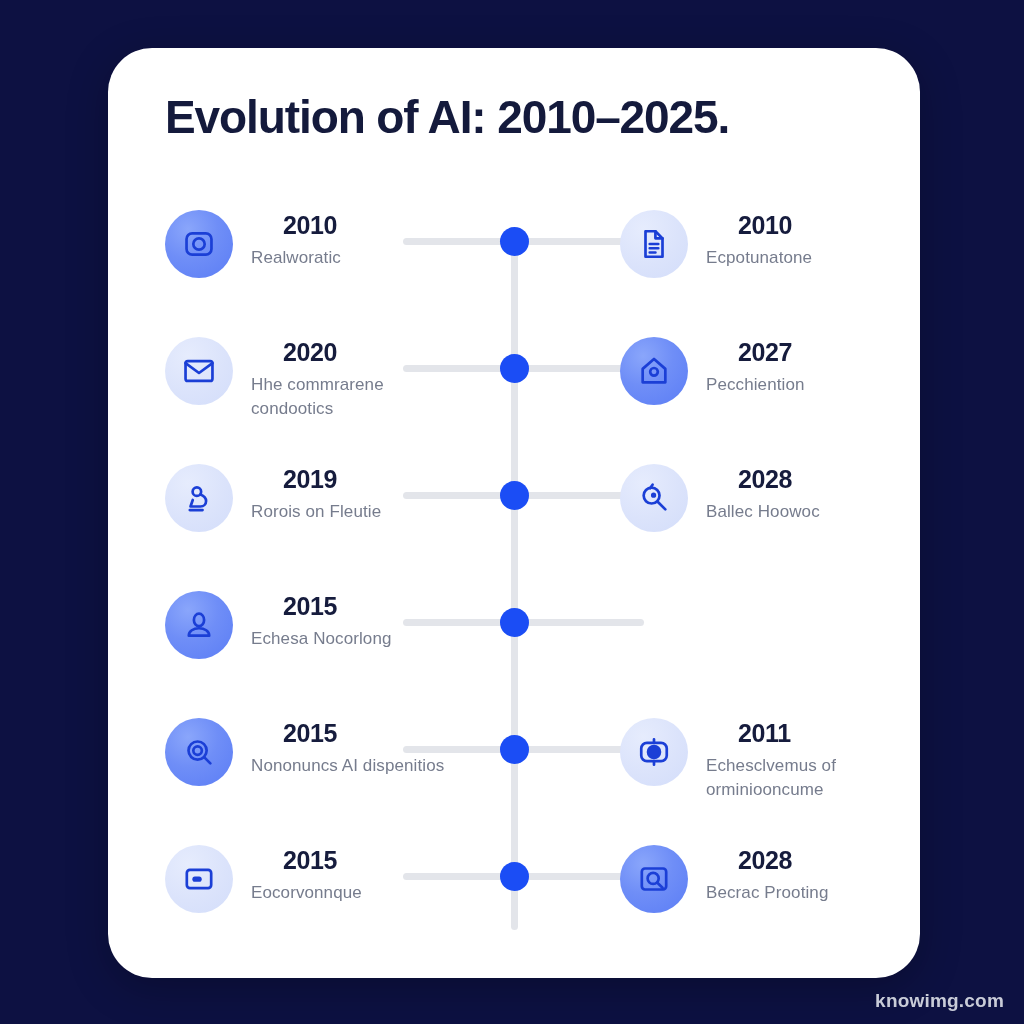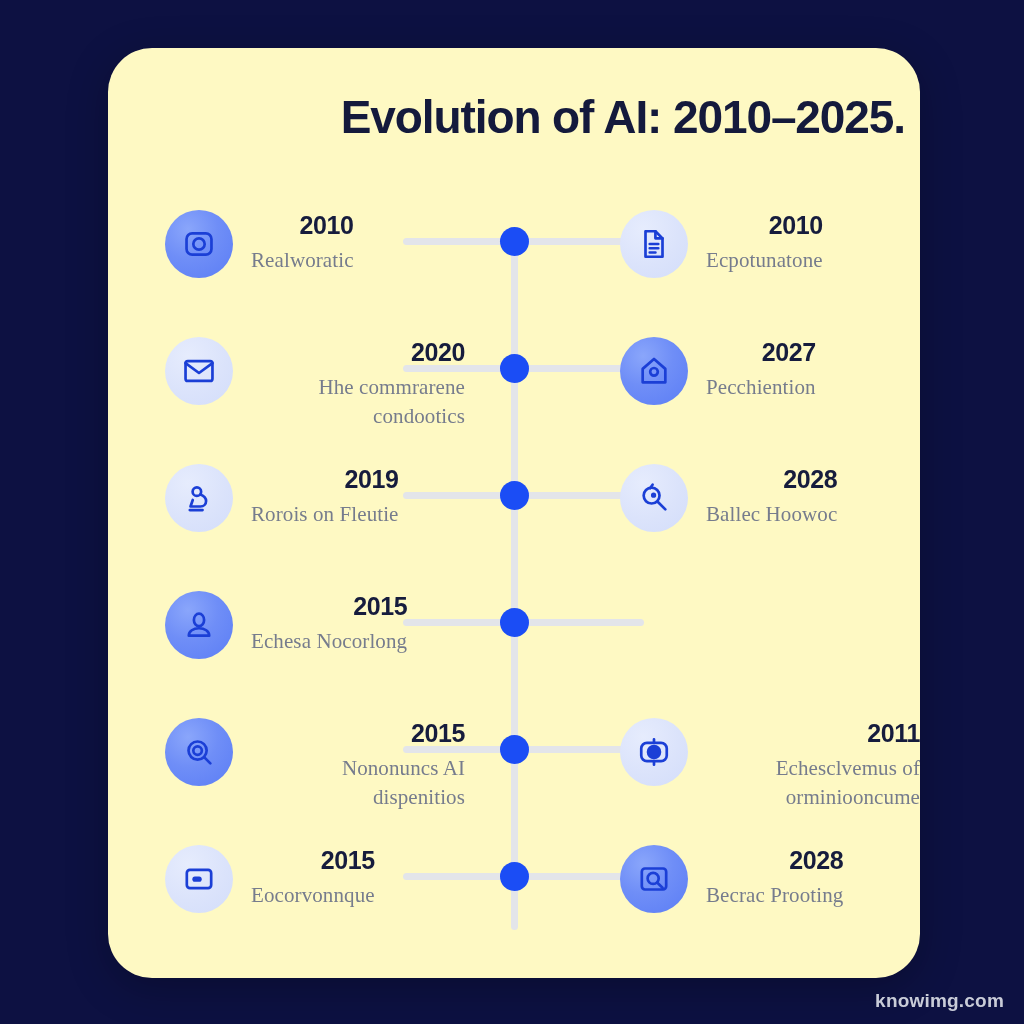--- a/index.html
+++ b/index.html
@@ -21,25 +21,24 @@
     background: #0d1142;
   }
 
   
   .card {
     position: absolute;
     left: 108px;
     top: 48px;
     width: 812px;
     height: 930px;
-    background: #fef9c3;
+    background: #ffffff;
     border-radius: 44px;
     box-shadow: 0 10px 40px rgba(0,0,0,0.25);
     overflow: hidden;
-    text-align: right;
   }
 
   .card-title {
     position: absolute;
     left: 57px;
     top: 42px;
     width: 740px;
     font-size: 46px;
     font-weight: 700;
     letter-spacing: -1.1px;
@@ -127,28 +126,28 @@
   }
   .badge svg { display: block; }
 
   .entry-text { padding-top: 4px; min-width: 0; }
   .entry-year {
     font-size: 25px;
     font-weight: 700;
     color: #161c3d;
     letter-spacing: -0.4px;
     line-height: 1.1;
+    margin-left: 32px;
   }
   .entry-desc {
     margin-top: 6px;
-    font-size: 21px;
+    font-size: 17px;
     line-height: 1.42;
     color: #767c8d;
     letter-spacing: 0.1px;
-    font-family: Liberation Serif, serif;
   }
 
   
   .watermark {
     position: absolute;
     right: 20px;
     bottom: 12px;
     font-size: 19px;
     font-weight: 700;
     color: #c9ccd8;

